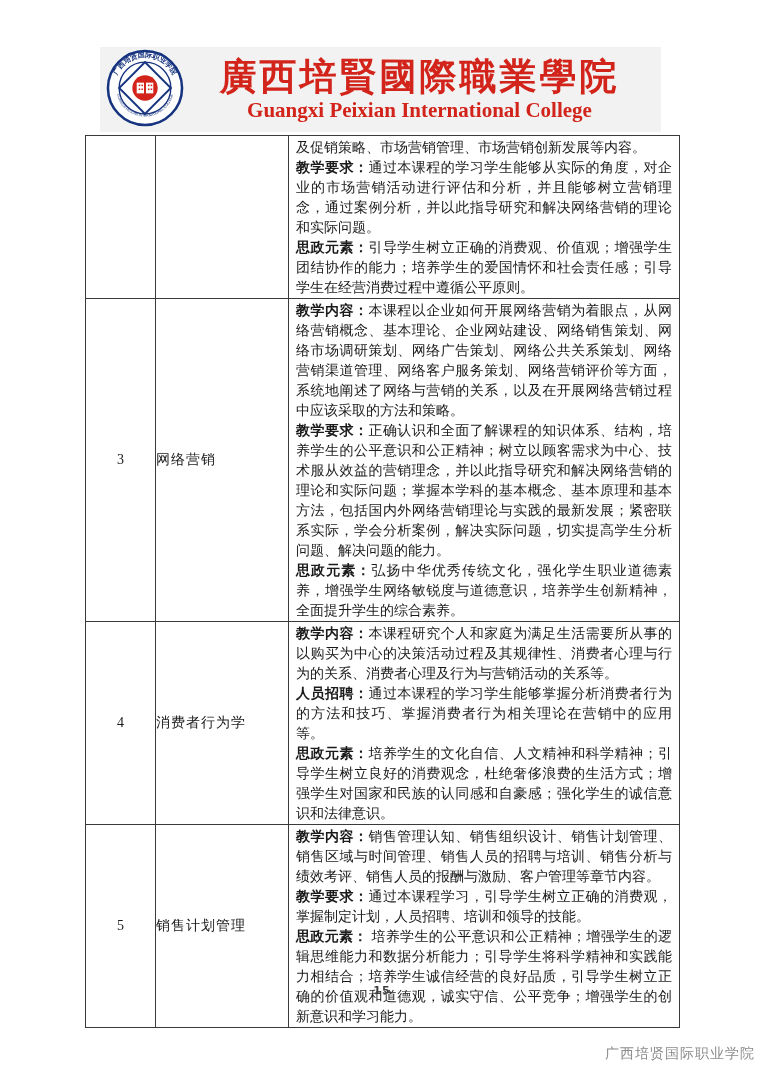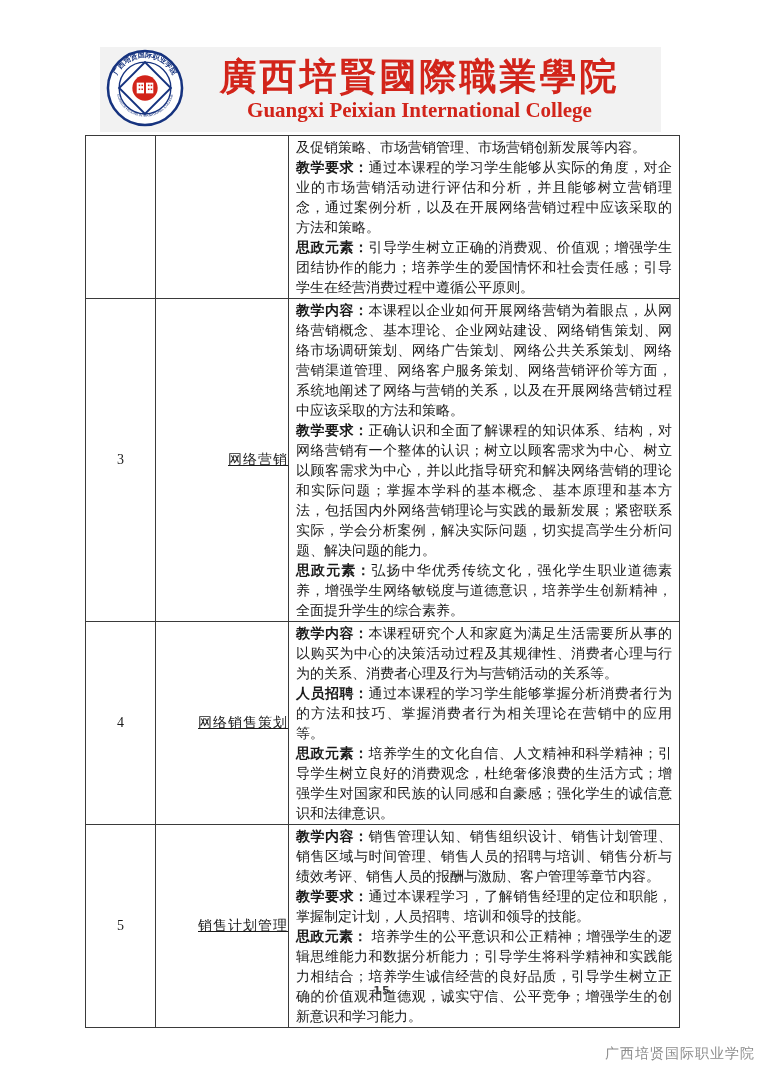--- a/index.html
+++ b/index.html
@@ -44,21 +44,21 @@
     border-collapse:collapse;
     table-layout:fixed;
   }
   table.course-table td {
     border:1px solid #3a3a3a;
     font-size:14px;
     color:#1a1a1a;
     vertical-align:middle;
   }
   td.cell-num   { width:70px;  text-align:center; }
-  td.cell-name  { width:133px; text-align:right; letter-spacing:1px;text-decoration:underline; }
+  td.cell-name  { width:133px; text-align:left; letter-spacing:1px; }
   td.cell-desc  {
     width:391px;
     vertical-align:top;
     padding:2px 7px 0 7px;
     text-align:justify;
     line-height:20px;
     margin-top:38px;
   }
   td.cell-desc p { margin:0; }
   .para-label { font-weight:bold;font-family:Liberation Serif, serif; }
@@ -120,51 +120,51 @@
   </div>
 
   <table class="course-table">
     <tbody>
 
     <tr class="row-1">
       <td class="cell-num"></td>
       <td class="cell-name"></td>
       <td class="cell-desc">
         <p><span class="para-label"></span><span>及促销策略、市场营销管理、市场营销创新发展等内容。</span></p>
-        <p><span class="para-label">教学要求：</span><span>通过本课程的学习学生能够从实际的角度，对企业的市场营销活动进行评估和分析，并且能够树立营销理念，通过案例分析，以及在开展网络营销过程中应该采取的方法和策略。</span></p>
+        <p><span class="para-label">教学要求：</span><span>通过本课程的学习学生能够从实际的角度，对企业的市场营销活动进行评估和分析，并且能够树立营销理念，通过案例分析，并以此指导研究和解决网络营销的理论和实际问题。</span></p>
         <p><span class="para-label">思政元素：</span><span>引导学生树立正确的消费观、价值观；增强学生团结协作的能力；培养学生的爱国情怀和社会责任感；引导学生在经营消费过程中遵循公平原则。</span></p>
       </td>
     </tr>
 
     <tr class="row-3">
       <td class="cell-num">3</td>
       <td class="cell-name">网络营销</td>
       <td class="cell-desc">
         <p><span class="para-label">教学内容：</span><span>本课程以企业如何开展网络营销为着眼点，从网络营销概念、基本理论、企业网站建设、网络销售策划、网络市场调研策划、网络广告策划、网络公共关系策划、网络营销渠道管理、网络客户服务策划、网络营销评价等方面，系统地阐述了网络与营销的关系，以及在开展网络营销过程中应该采取的方法和策略。</span></p>
-        <p><span class="para-label">教学要求：</span><span>正确认识和全面了解课程的知识体系、结构，对网络营销有一个整体的认识；树立以顾客需求为中心、树立以顾客需求为中心，并以此指导研究和解决网络营销的理论和实际问题；掌握本学科的基本概念、基本原理和基本方法，包括国内外网络营销理论与实践的最新发展；紧密联系实际，学会分析案例，解决实际问题，切实提高学生分析问题、解决问题的能力。</span></p>
+        <p><span class="para-label">教学要求：</span><span>正确认识和全面了解课程的知识体系、结构，培养学生的公平意识和公正精神；树立以顾客需求为中心、技术服从效益的营销理念，并以此指导研究和解决网络营销的理论和实际问题；掌握本学科的基本概念、基本原理和基本方法，包括国内外网络营销理论与实践的最新发展；紧密联系实际，学会分析案例，解决实际问题，切实提高学生分析问题、解决问题的能力。</span></p>
         <p><span class="para-label">思政元素：</span><span>弘扬中华优秀传统文化，强化学生职业道德素养，增强学生网络敏锐度与道德意识，培养学生创新精神，全面提升学生的综合素养。</span></p>
       </td>
     </tr>
 
     <tr class="row-4">
       <td class="cell-num">4</td>
-      <td class="cell-name">网络销售策划</td>
+      <td class="cell-name">消费者行为学</td>
       <td class="cell-desc">
         <p><span class="para-label">教学内容：</span><span>本课程研究个人和家庭为满足生活需要所从事的以购买为中心的决策活动过程及其规律性、消费者心理与行为的关系、消费者心理及行为与营销活动的关系等。</span></p>
         <p><span class="para-label">人员招聘：</span><span>通过本课程的学习学生能够掌握分析消费者行为的方法和技巧、掌握消费者行为相关理论在营销中的应用等。</span></p>
         <p><span class="para-label">思政元素：</span><span>培养学生的文化自信、人文精神和科学精神；引导学生树立良好的消费观念，杜绝奢侈浪费的生活方式；增强学生对国家和民族的认同感和自豪感；强化学生的诚信意识和法律意识。</span></p>
       </td>
     </tr>
 
     <tr class="row-5">
       <td class="cell-num">5</td>
       <td class="cell-name">销售计划管理</td>
       <td class="cell-desc">
         <p><span class="para-label">教学内容：</span><span>销售管理认知、销售组织设计、销售计划管理、销售区域与时间管理、销售人员的招聘与培训、销售分析与绩效考评、销售人员的报酬与激励、客户管理等章节内容。</span></p>
-        <p><span class="para-label">教学要求：</span><span>通过本课程学习，了解销售经理的定位和职能，掌握制定计划，人员招聘、培训和领导的技能。</span></p>
+        <p><span class="para-label">教学要求：</span><span>通过本课程学习，引导学生树立正确的消费观，掌握制定计划，人员招聘、培训和领导的技能。</span></p>
         <p><span class="para-label">思政元素：</span><span> 培养学生的公平意识和公正精神；增强学生的逻辑思维能力和数据分析能力；引导学生将科学精神和实践能力相结合；培养学生诚信经营的良好品质，引导学生树立正确的价值观和道德观，诚实守信、公平竞争；增强学生的创新意识和学习能力。</span></p>
       </td>
     </tr>
 
     </tbody>
   </table>
 
   <div class="page-number">15</div>
   <div class="footer-watermark">广西培贤国际职业学院</div>
 

